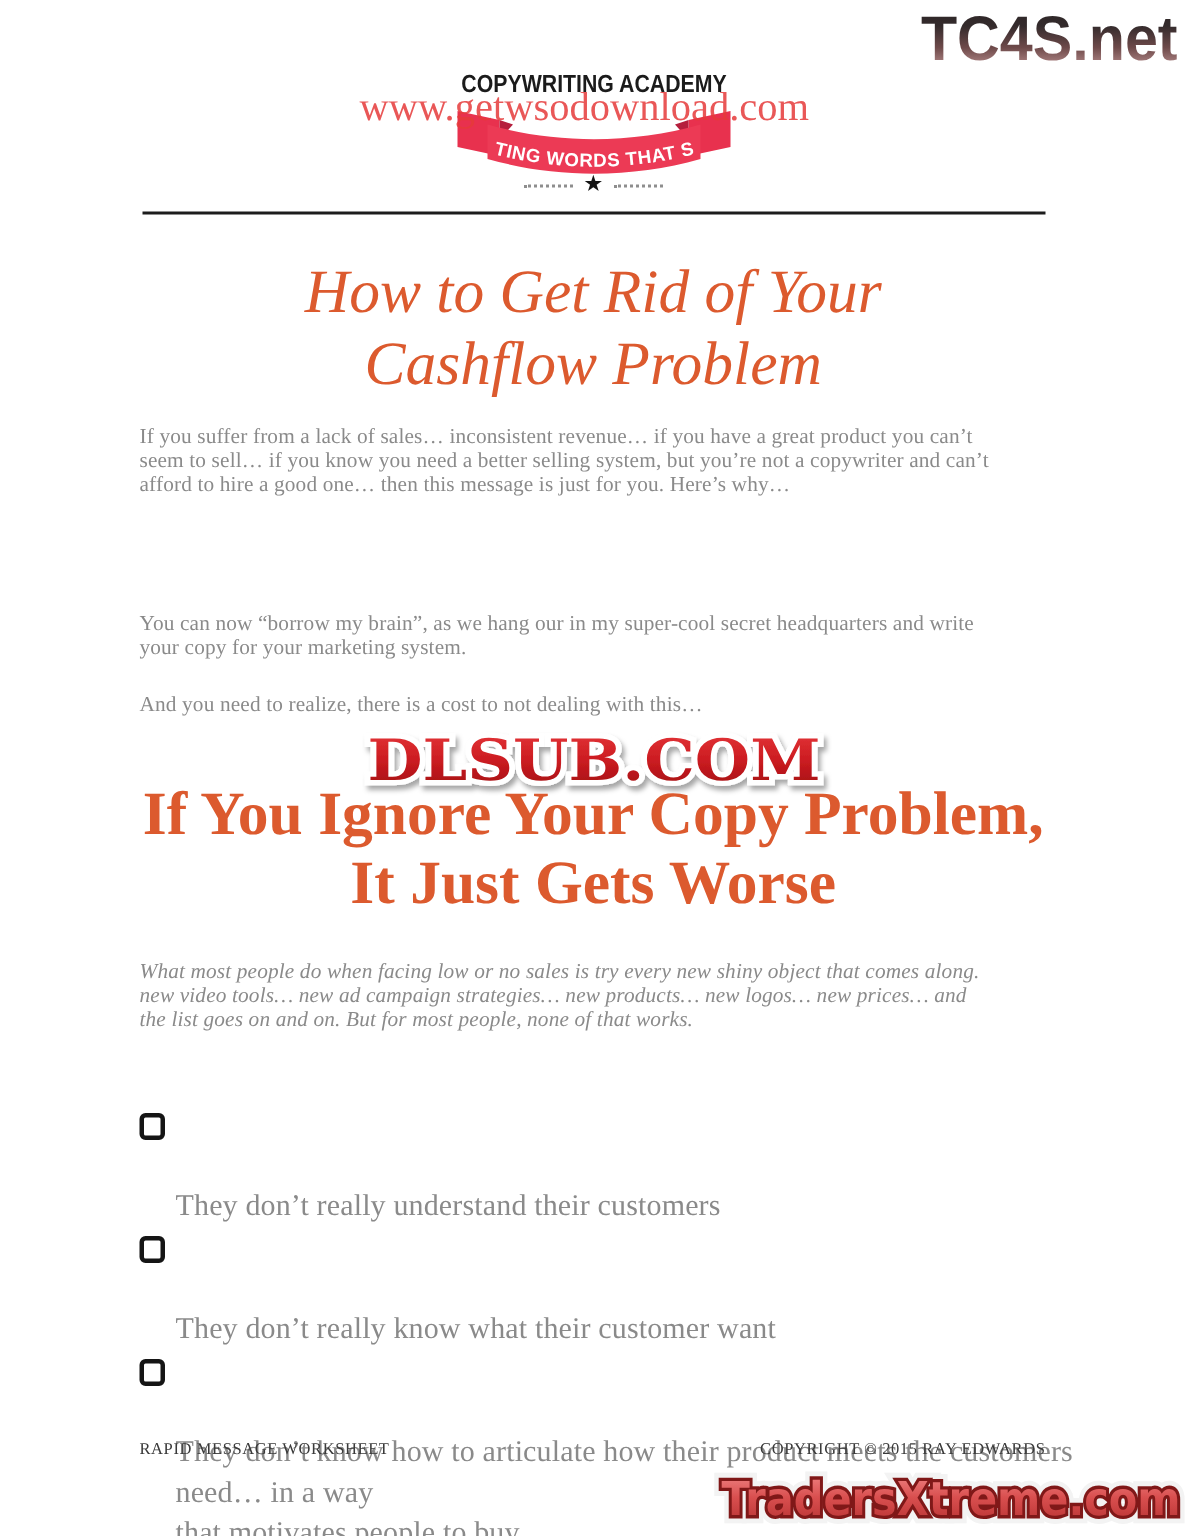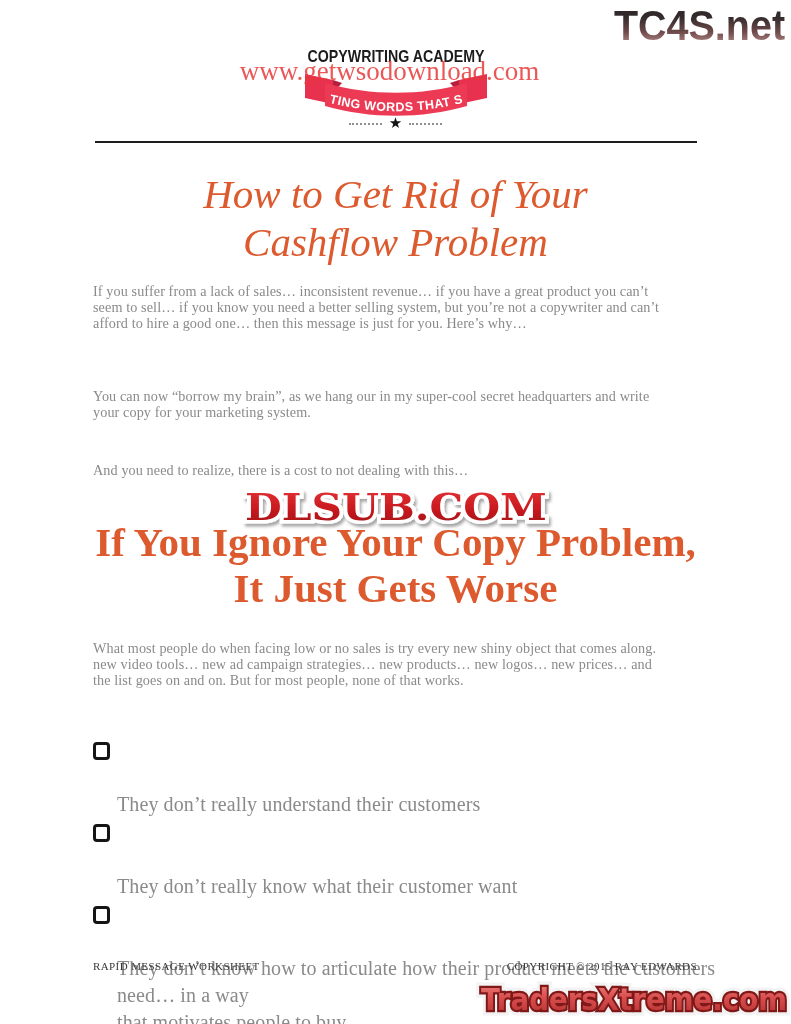--- a/index.html
+++ b/index.html
@@ -33,21 +33,21 @@
 
   
   .h1{position:absolute;top:170px;left:0;width:791px;text-align:center;
       font-size:41px;line-height:48px;color:#dc5a2e;white-space:pre-line;font-style:italic;}
   .h2{position:absolute;top:519px;left:0;width:791px;text-align:center;
       font-size:41px;line-height:46px;color:#dc5a2e;white-space:pre-line;font-weight:bold;}
 
   
   .para{position:absolute;left:93px;font-size:14.2px;line-height:16px;color:#8a8a8a;
         white-space:pre-line;letter-spacing:0.1px;}
-  .p1{top:283px;} .p2{top:388px;} .p3{top:462px;} .p4{top:640px;}
+  .p1{top:283px;} .p2{top:408px;} .p3{top:462px;} .p4{top:640px;font-style:italic;}
 
   
   .checklist{position:absolute;top:737px;left:93px;width:625px;}
   .check-item{position:relative;padding-left:24px;font-size:20px;line-height:27px;
         color:#8a8a8a;white-space:pre-line;letter-spacing:0.1px;margin-bottom:1px;}
   .checkbox{position:absolute;left:0;top:5px;width:11px;height:12px;
         border:3px solid #151515;border-radius:4px;background:#ffffff;}
 
   
   .footer{position:absolute;top:960px;left:93px;width:604px;display:flex;

